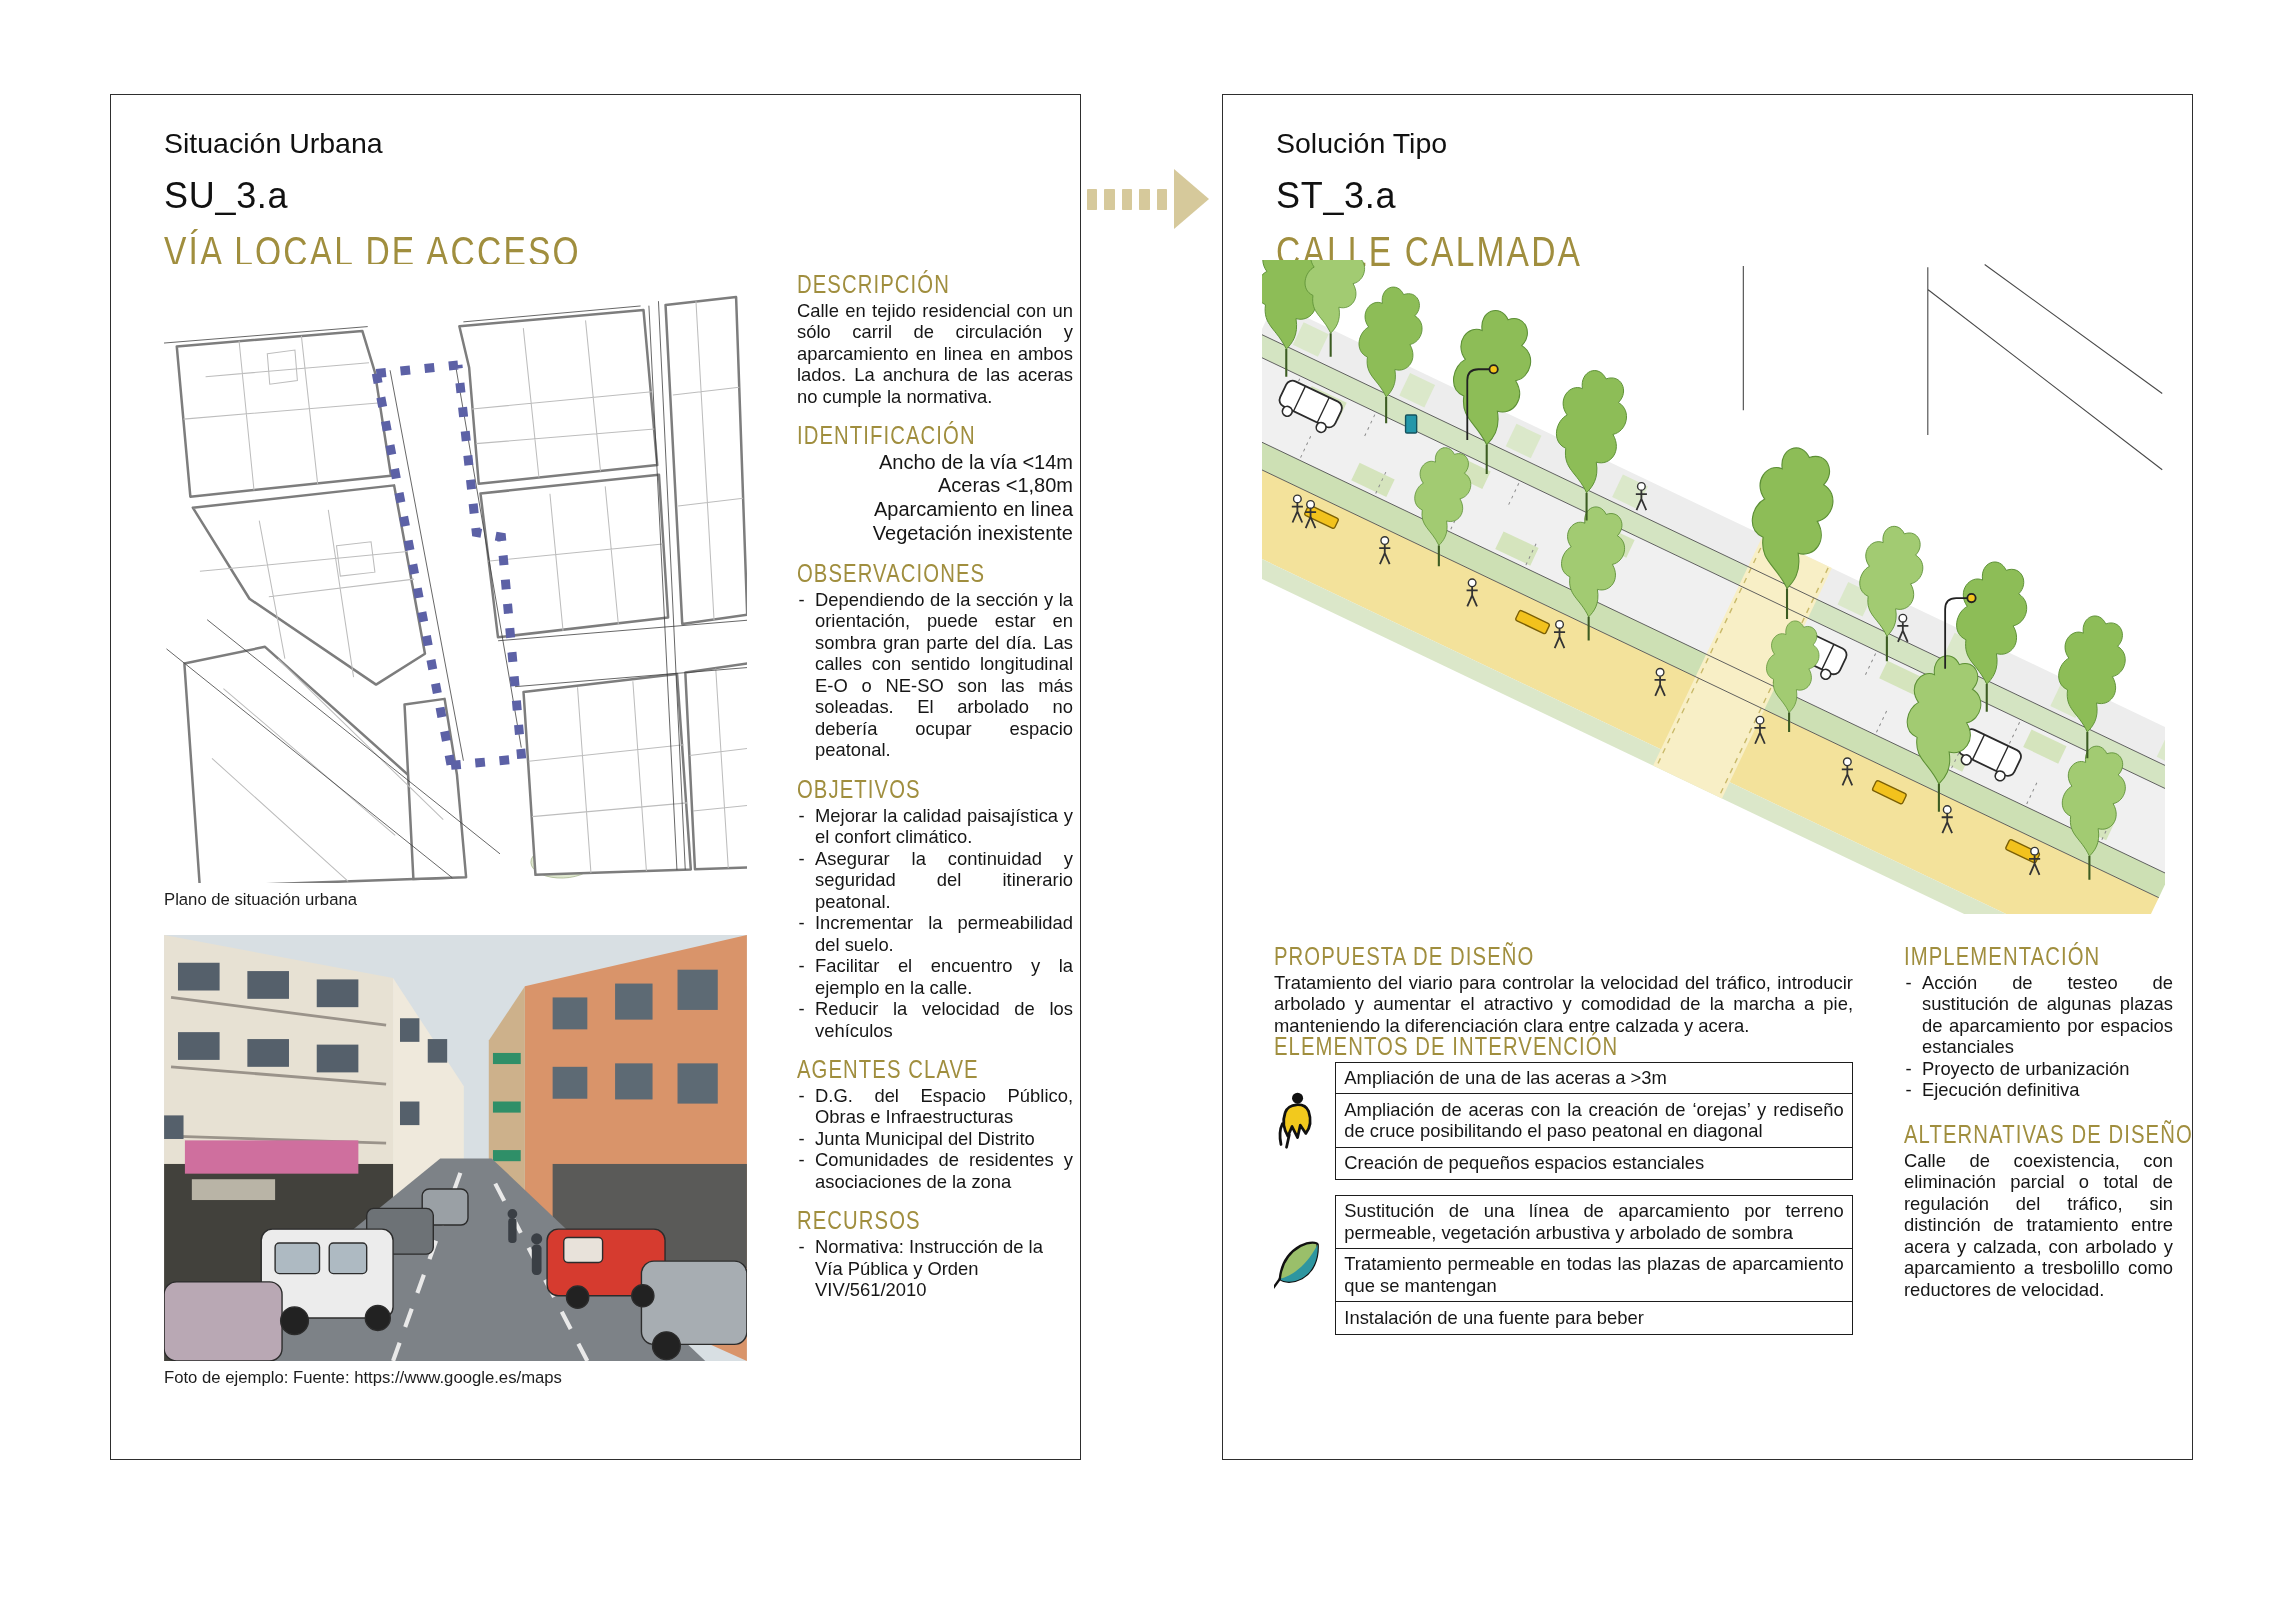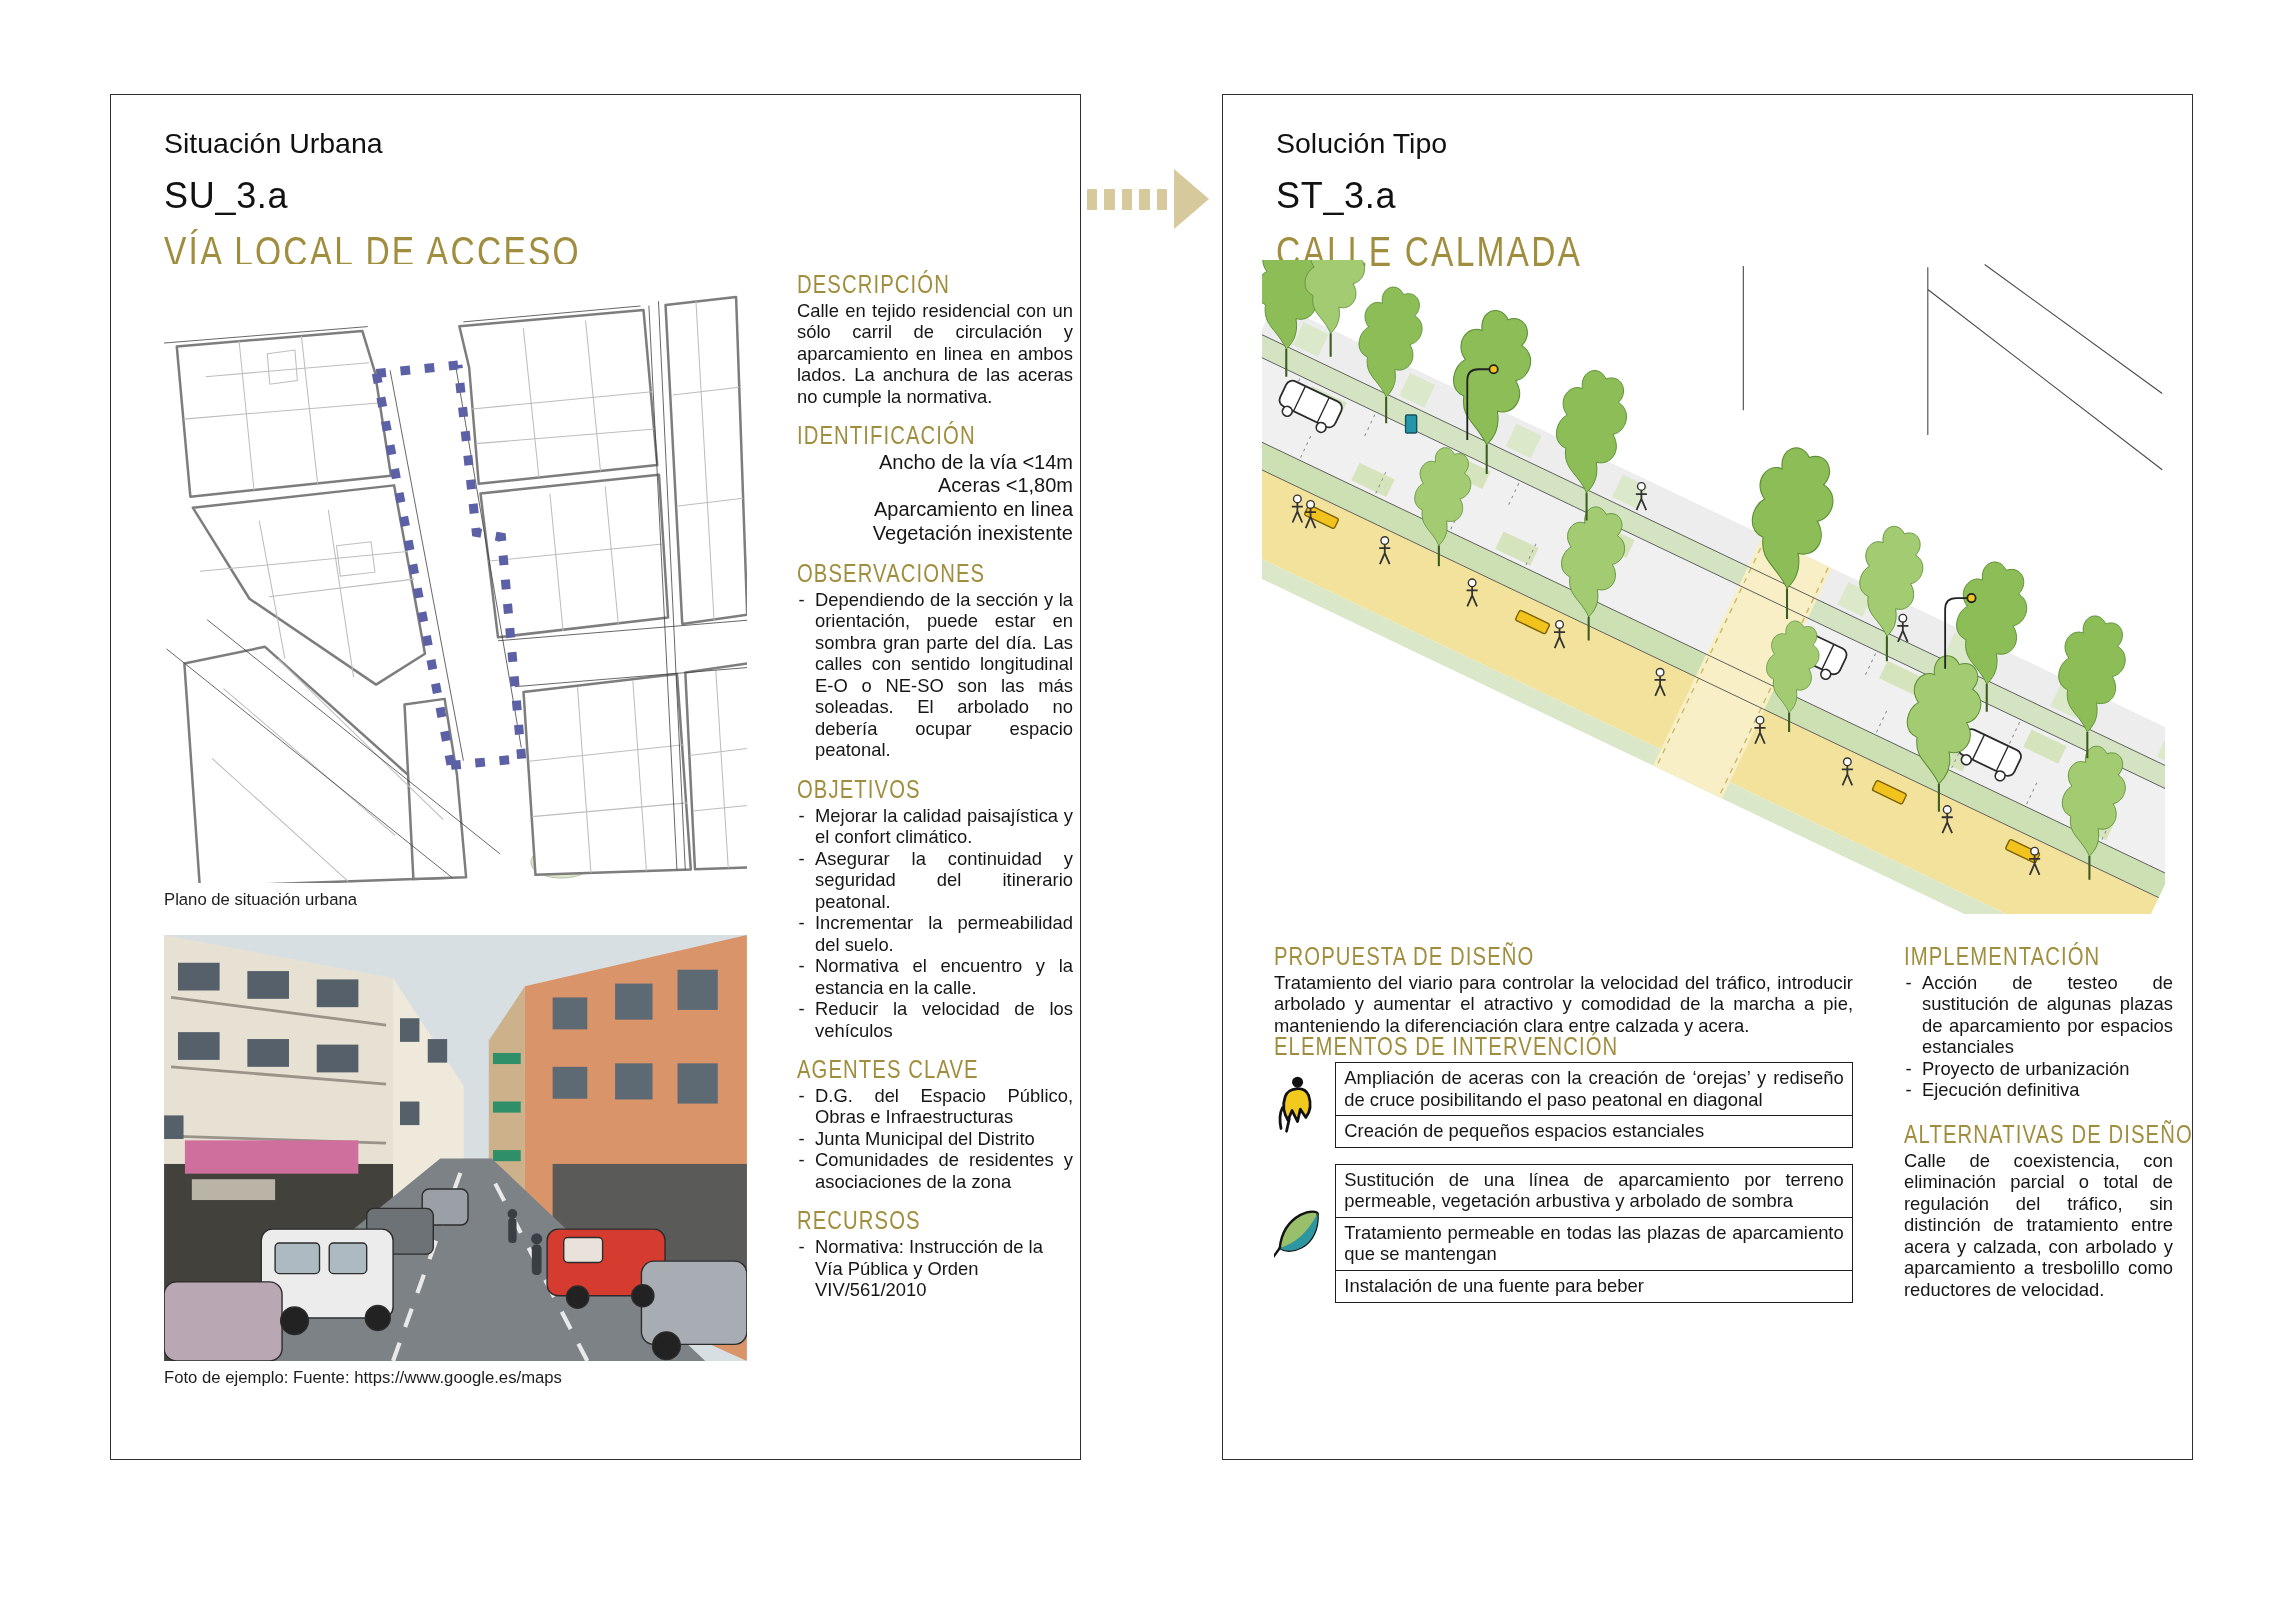--- a/index.html
+++ b/index.html
@@ -214,21 +214,21 @@
       <div class="dash-item just">Dependiendo de la sección y la orientación, puede estar en sombra gran parte del día. Las calles con sentido longitudinal E-O o NE-SO son las más soleadas. El arbolado no debería ocupar espacio peatonal.</div>
         </div>
     </div>
     <div class="sec">
       <div><span class="hand sec-h">Objetivos</span></div>
       <div>
 
       <div class="dash-item just">Mejorar la calidad paisajística y el confort climático.</div>
           <div class="dash-item just">Asegurar la continuidad y seguridad del itinerario peatonal.</div>
           <div class="dash-item just">Incrementar la permeabilidad del suelo.</div>
-          <div class="dash-item just">Normativa el encuentro y la estancia en la calle.</div>
+          <div class="dash-item just">Facilitar el encuentro y la ejemplo en la calle.</div>
           <div class="dash-item just">Reducir la velocidad de los vehículos</div>
         </div>
     </div>
     <div class="sec">
       <div><span class="hand sec-h">Agentes clave</span></div>
       <div>
 
       <div class="dash-item just">D.G. del Espacio Público, Obras e Infraestructuras</div>
           <div class="dash-item just">Junta Municipal del Distrito</div>
           <div class="dash-item just">Comunidades de residentes y asociaciones de la zona</div>
@@ -395,20 +395,21 @@
       <div class="elem-group">
         <div class="elem-icon">
           <svg width="43" height="58" viewBox="0 0 62 84">
             <circle cx="34" cy="9" r="8" fill="#111"></circle>
             <path d="M16,30 C20,16 44,14 50,28 C54,40 52,52 46,60 L38,48 L34,66 L26,50 L20,64 C14,54 12,42 16,30 Z" fill="#f2c91d" stroke="#111" stroke-width="4" stroke-linejoin="round"></path>
             <path d="M12,46 C8,54 8,66 10,76 M22,62 L18,80" fill="none" stroke="#111" stroke-width="4" stroke-linecap="round"></path>
           </svg>
         </div>
         <div class="elem-boxes">
 
+        <div class="elem-row">Ampliación de una de las aceras a &gt;3m</div>
             <div class="elem-row">Ampliación de aceras con la creación de ‘orejas’ y rediseño de cruce posibilitando el paso peatonal en diagonal</div>
             <div class="elem-row">Creación de pequeños espacios estanciales</div>
           </div>
       </div>
 
       <div class="elem-group">
         <div class="elem-icon">
           <svg width="46" height="51" viewBox="0 0 66 74">
             <path d="M8,58 C10,38 20,20 38,10 C52,3 62,5 63,8 C64,30 56,48 40,57 C27,64 14,63 8,58 Z" fill="#9abf6a" stroke="#111" stroke-width="3.4" stroke-linejoin="round"></path>
             <path d="M8,58 C30,52 48,36 63,8 C64,30 56,48 40,57 C27,64 14,63 8,58 Z" fill="#2e96a0"></path>

